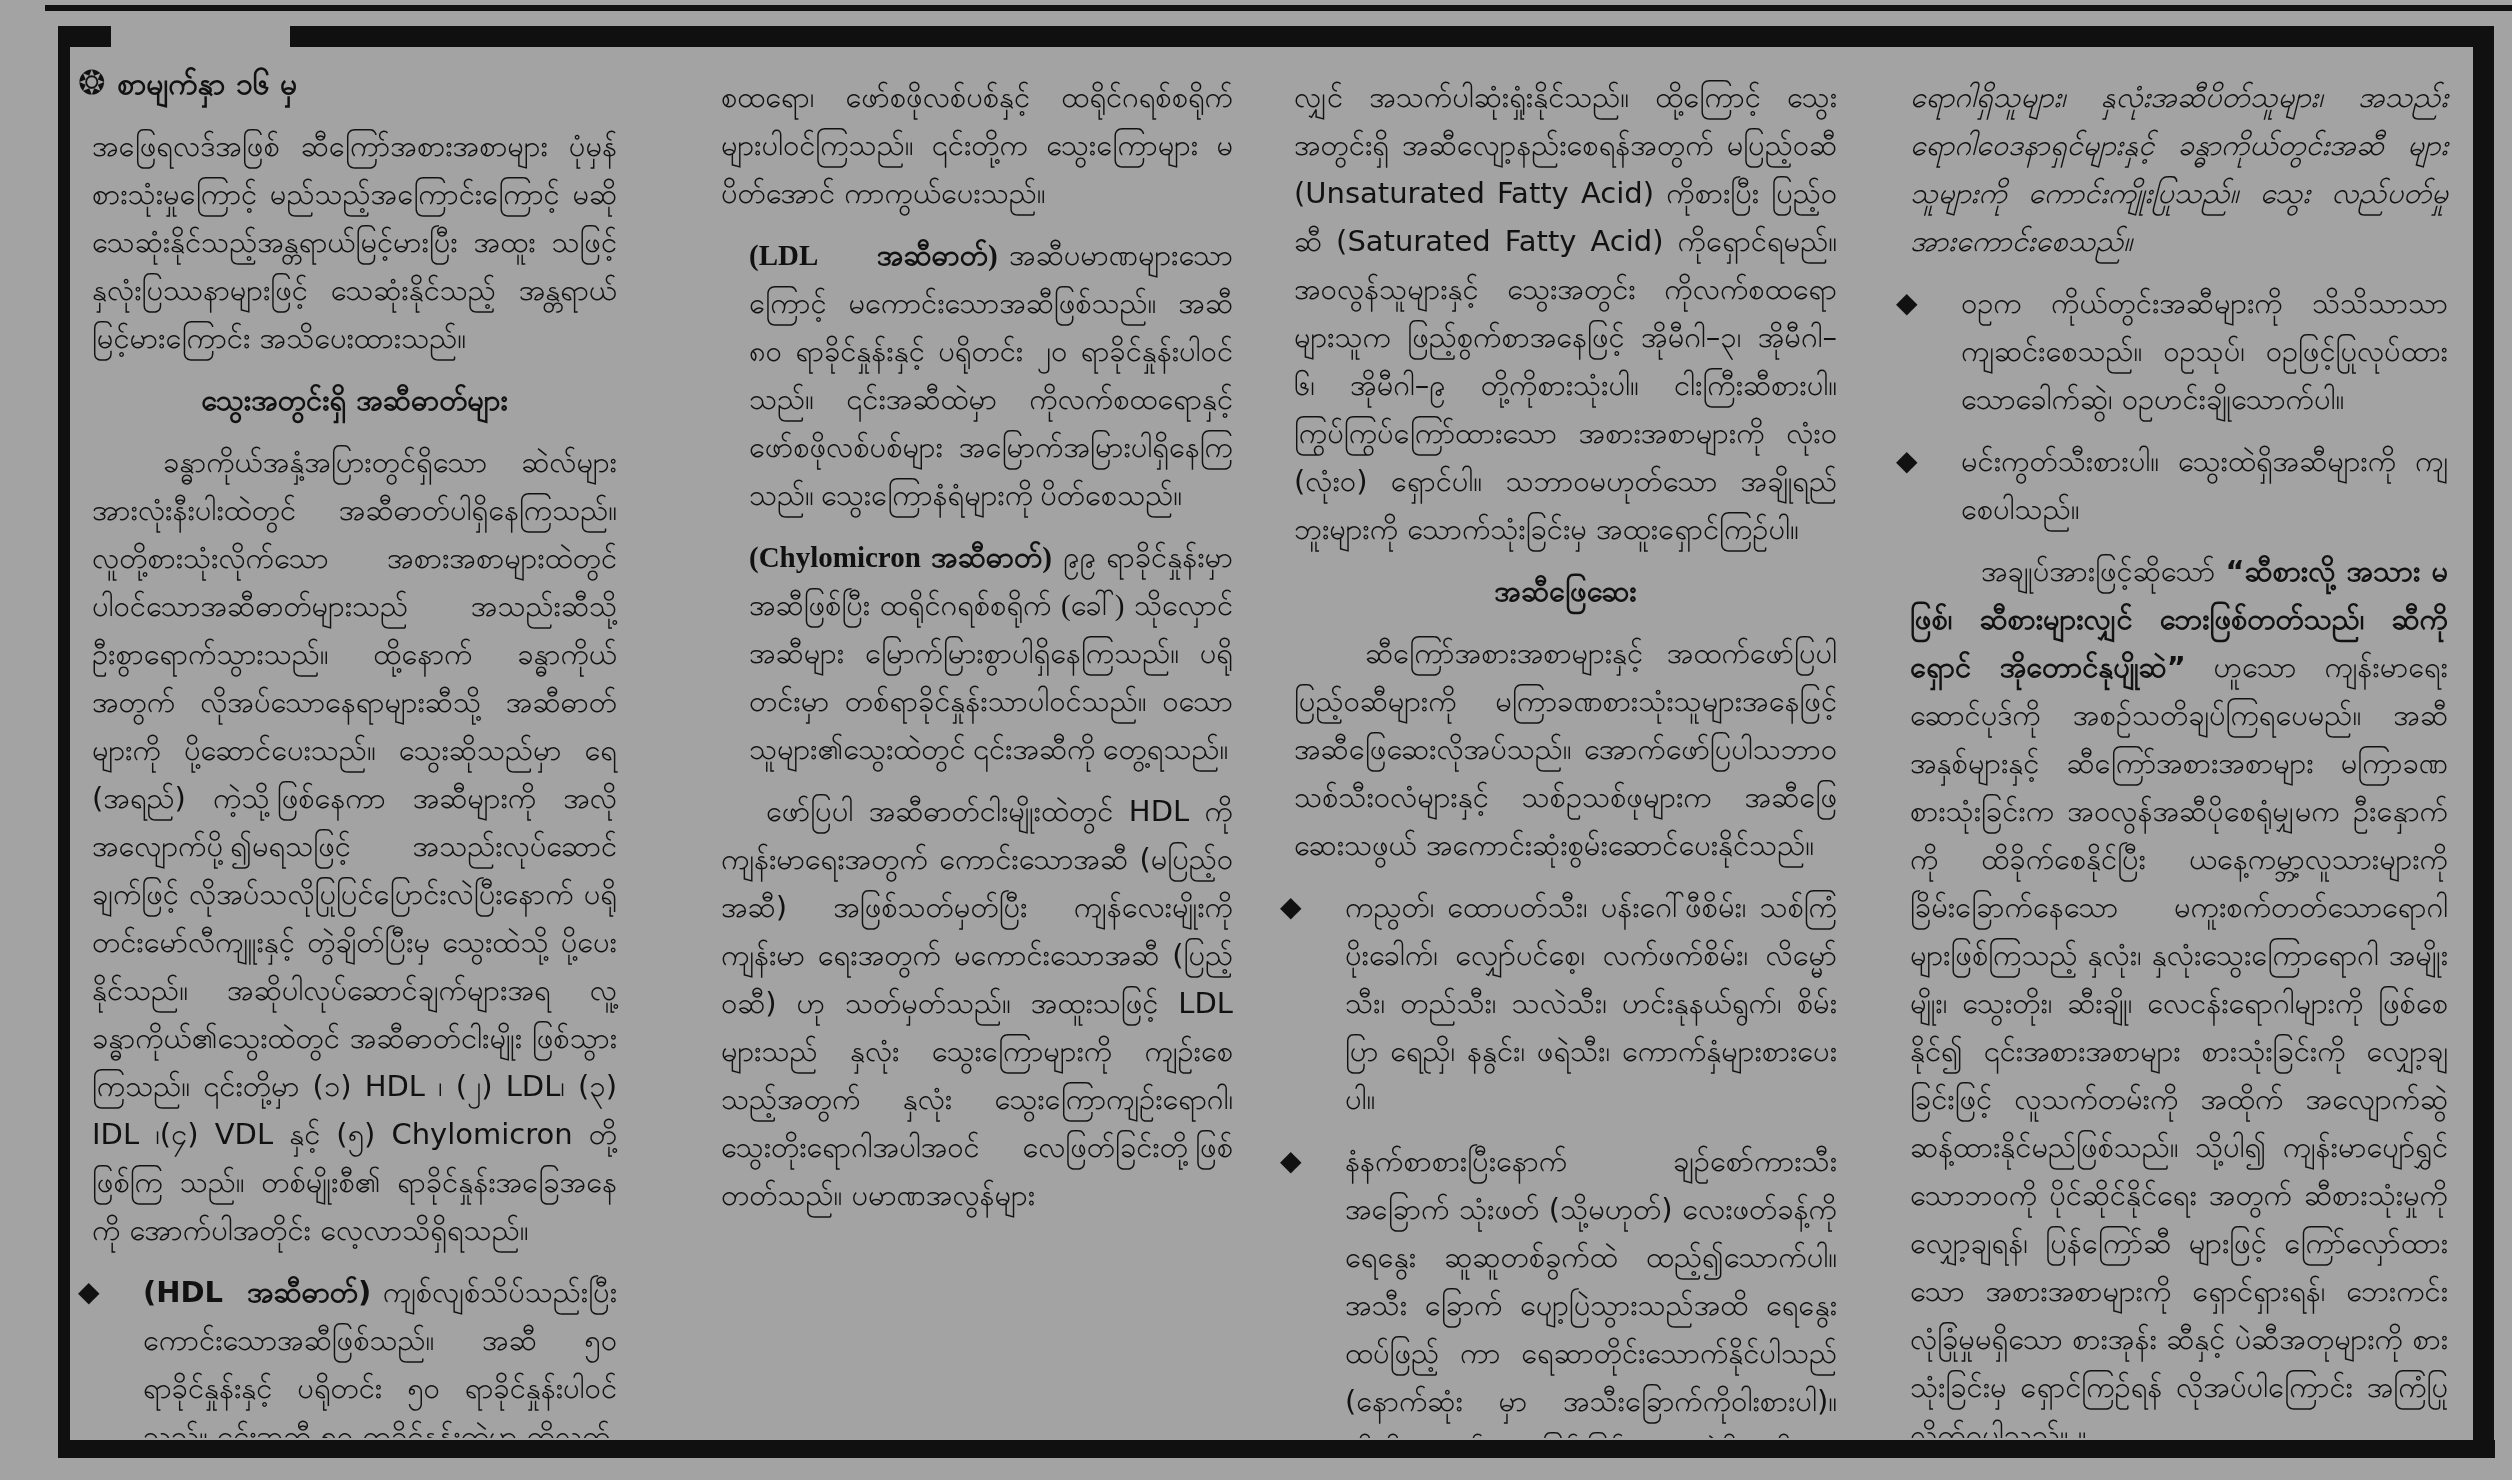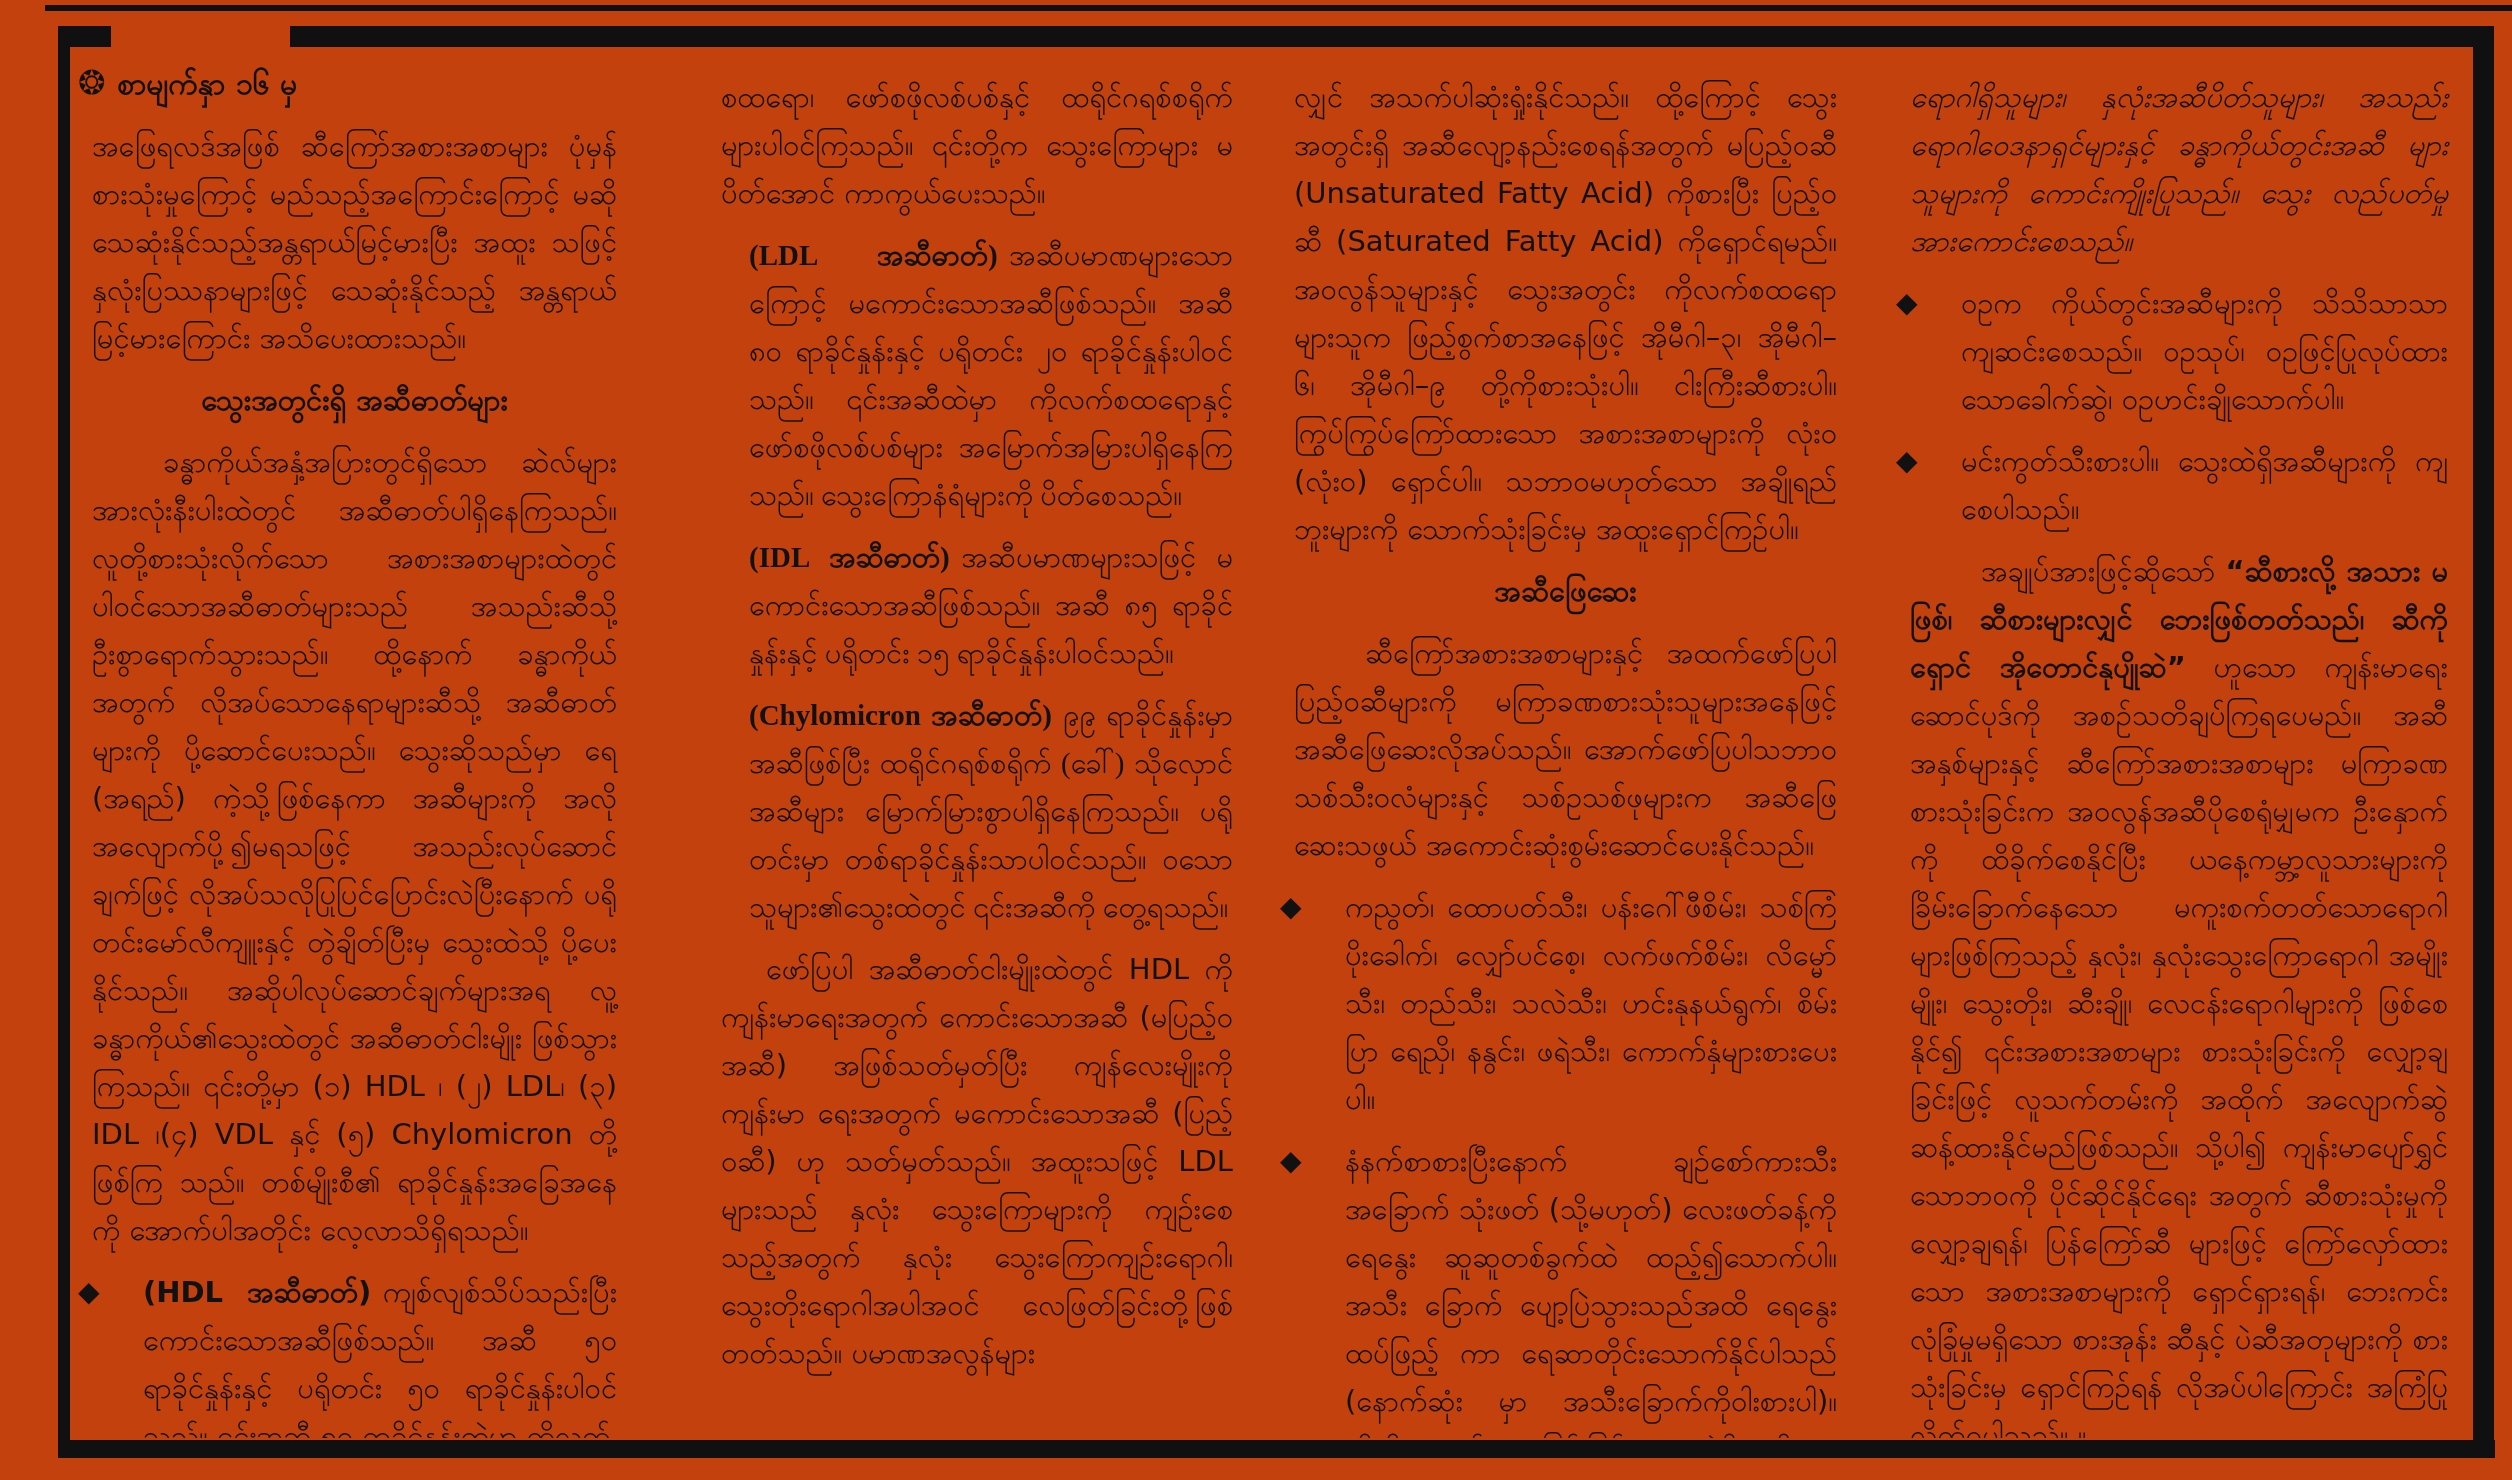--- a/index.html
+++ b/index.html
@@ -1,16 +1,16 @@
 <!DOCTYPE html>
 <html style="font-size:13px"><head>
 <meta charset="utf-8">
 <style>
   html,body{margin:0;padding:0;background:#ffffff;}
-  .page{position:relative;width:2512px;height:1481px;background:#c2410c;overflow:hidden;
+  .page{position:relative;width:2512px;height:1481px;background:#a3a3a3;overflow:hidden;
         font-family:"DejaVu Sans",sans-serif;color:#111;}
   
   .rule-top{position:absolute;left:45px;top:5px;width:2467px;height:5.8px;background:#101010;}
   .fr{position:absolute;background:#101010;}
   .fr-corner{left:58px;top:26px;width:53px;height:21.4px;}
   .fr-topbar{left:290px;top:26px;width:2204px;height:21.4px;}
   .fr-left{left:58px;top:26px;width:12.3px;height:1431px;}
   .fr-right{left:2473px;top:26px;width:21.4px;height:1431px;}
   .fr-bottom{left:58px;top:1440px;width:2437px;height:18px;}
   
@@ -59,24 +59,20 @@
   </div>
 
   <div class="col col-2">
     <p>စထရော၊ ဖော်စဖိုလစ်ပစ်နှင့် ထရိုင်ဂရစ်စရိုက် များပါဝင်ကြသည်။ ၎င်းတို့က သွေးကြောများ မပိတ်အောင် ကာကွယ်ပေးသည်။</p>
     <div class="bullet">
 
       <p><span class="lead">(LDL အဆီဓာတ်)</span><span>အဆီပမာဏများသော ကြောင့် မကောင်းသောအဆီဖြစ်သည်။ အဆီ ၈၀ ရာခိုင်နှုန်းနှင့် ပရိုတင်း ၂၀ ရာခိုင်နှုန်းပါဝင် သည်။ ၎င်းအဆီထဲမှာ ကိုလက်စထရောနှင့် ဖော်စဖိုလစ်ပစ်များ အမြောက်အမြားပါရှိနေကြ သည်။ သွေးကြောနံရံများကို ပိတ်စေသည်။</span></p>
     </div>
     <div class="bullet">
 
-      <p><span class="lead">(IDL အဆီဓာတ်)</span><span>အဆီပမာဏများသဖြင့် မကောင်းသောအဆီဖြစ်သည်။ အဆီ ၈၅ ရာခိုင် နှုန်းနှင့် ပရိုတင်း ၁၅ ရာခိုင်နှုန်းပါဝင်သည်။</span></p>
-    </div>
-    <div class="bullet">
-
       <p><span class="lead">(Chylomicron အဆီဓာတ်)</span><span>၉၉ ရာခိုင်နှုန်းမှာ အဆီဖြစ်ပြီး ထရိုင်ဂရစ်စရိုက် (ခေါ်) သိုလှောင် အဆီများ မြောက်မြားစွာပါရှိနေကြသည်။ ပရို တင်းမှာ တစ်ရာခိုင်နှုန်းသာပါဝင်သည်။ ဝသော သူများ၏သွေးထဲတွင် ၎င်းအဆီကို တွေ့ရသည်။</span></p>
     </div>
     <p class="ind-sm">ဖော်ပြပါ အဆီဓာတ်ငါးမျိုးထဲတွင် HDL ကို ကျန်းမာရေးအတွက် ကောင်းသောအဆီ (မပြည့်ဝ အဆီ) အဖြစ်သတ်မှတ်ပြီး ကျန်လေးမျိုးကို ကျန်းမာ ရေးအတွက် မကောင်းသောအဆီ (ပြည့်ဝဆီ) ဟု သတ်မှတ်သည်။ အထူးသဖြင့် LDL များသည် နှလုံး သွေးကြောများကို ကျဉ်းစေသည့်အတွက် နှလုံး သွေးကြောကျဉ်းရောဂါ၊ သွေးတိုးရောဂါအပါအဝင် လေဖြတ်ခြင်းတို့ဖြစ်တတ်သည်။ ပမာဏအလွန်များ</p>
   </div>
 
   <div class="col col-3">
     <p>လျှင် အသက်ပါဆုံးရှုံးနိုင်သည်။ ထို့ကြောင့် သွေးအတွင်းရှိ အဆီလျော့နည်းစေရန်အတွက် မပြည့်ဝဆီ (Unsaturated Fatty Acid) ကိုစားပြီး ပြည့်ဝဆီ (Saturated Fatty Acid) ကိုရှောင်ရမည်။ အဝလွန်သူများနှင့် သွေးအတွင်း ကိုလက်စထရော များသူက ဖြည့်စွက်စာအနေဖြင့် အိုမီဂါ–၃၊ အိုမီဂါ– ၆၊ အိုမီဂါ–၉ တို့ကိုစားသုံးပါ။ ငါးကြီးဆီစားပါ။ ကြွပ်ကြွပ်ကြော်ထားသော အစားအစာများကို လုံးဝ (လုံးဝ) ရှောင်ပါ။ သဘာဝမဟုတ်သော အချိုရည် ဘူးများကို သောက်သုံးခြင်းမှ အထူးရှောင်ကြဉ်ပါ။</p>
     <h3 class="subhead">အဆီဖြေဆေး</h3>
     <p class="ind">ဆီကြော်အစားအစာများနှင့် အထက်ဖော်ပြပါ ပြည့်ဝဆီများကို မကြာခဏစားသုံးသူများအနေဖြင့် အဆီဖြေဆေးလိုအပ်သည်။ အောက်ဖော်ပြပါသဘာဝ သစ်သီးဝလံများနှင့် သစ်ဥသစ်ဖုများက အဆီဖြေ ဆေးသဖွယ် အကောင်းဆုံးစွမ်းဆောင်ပေးနိုင်သည်။</p>
     <div class="bullet">

